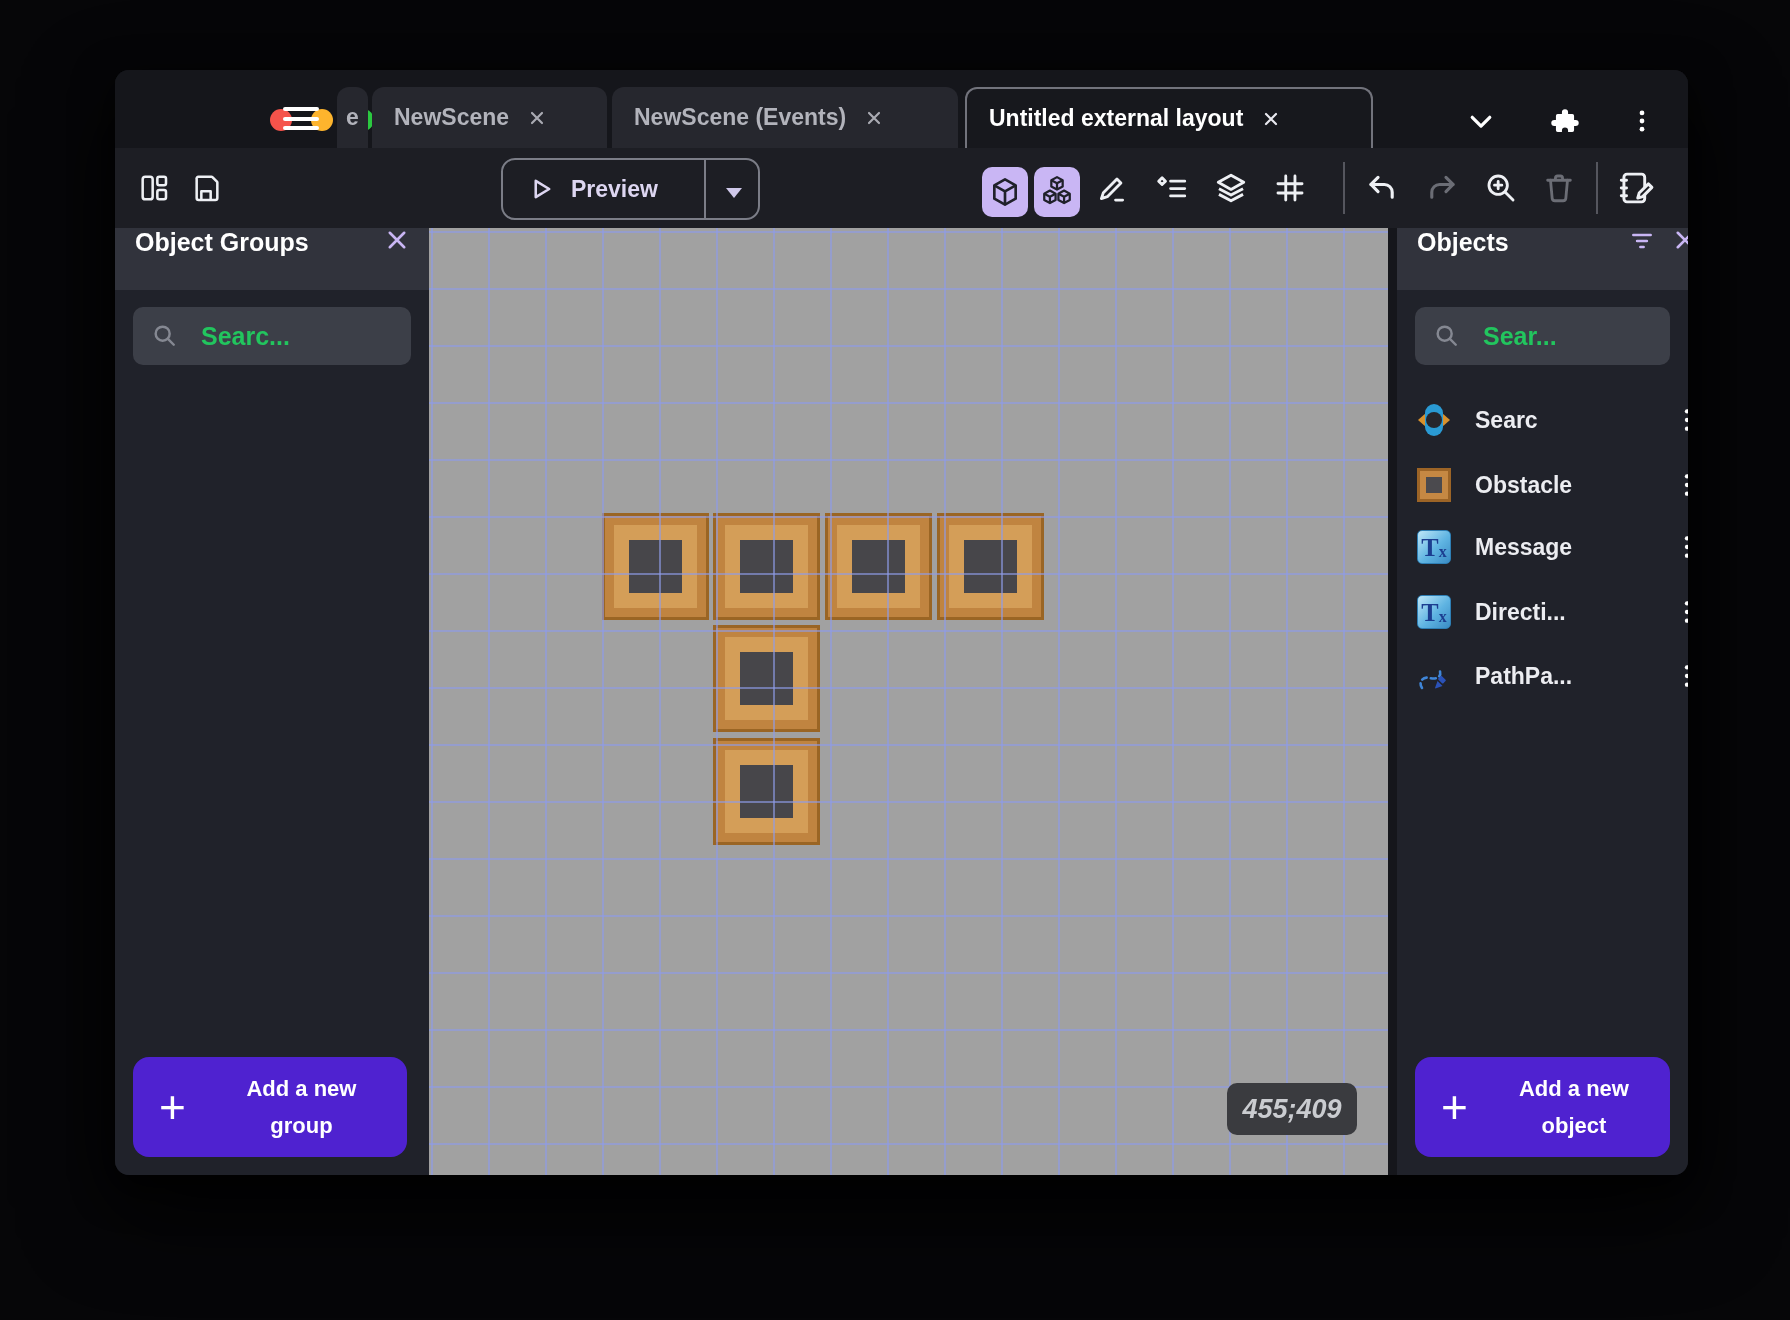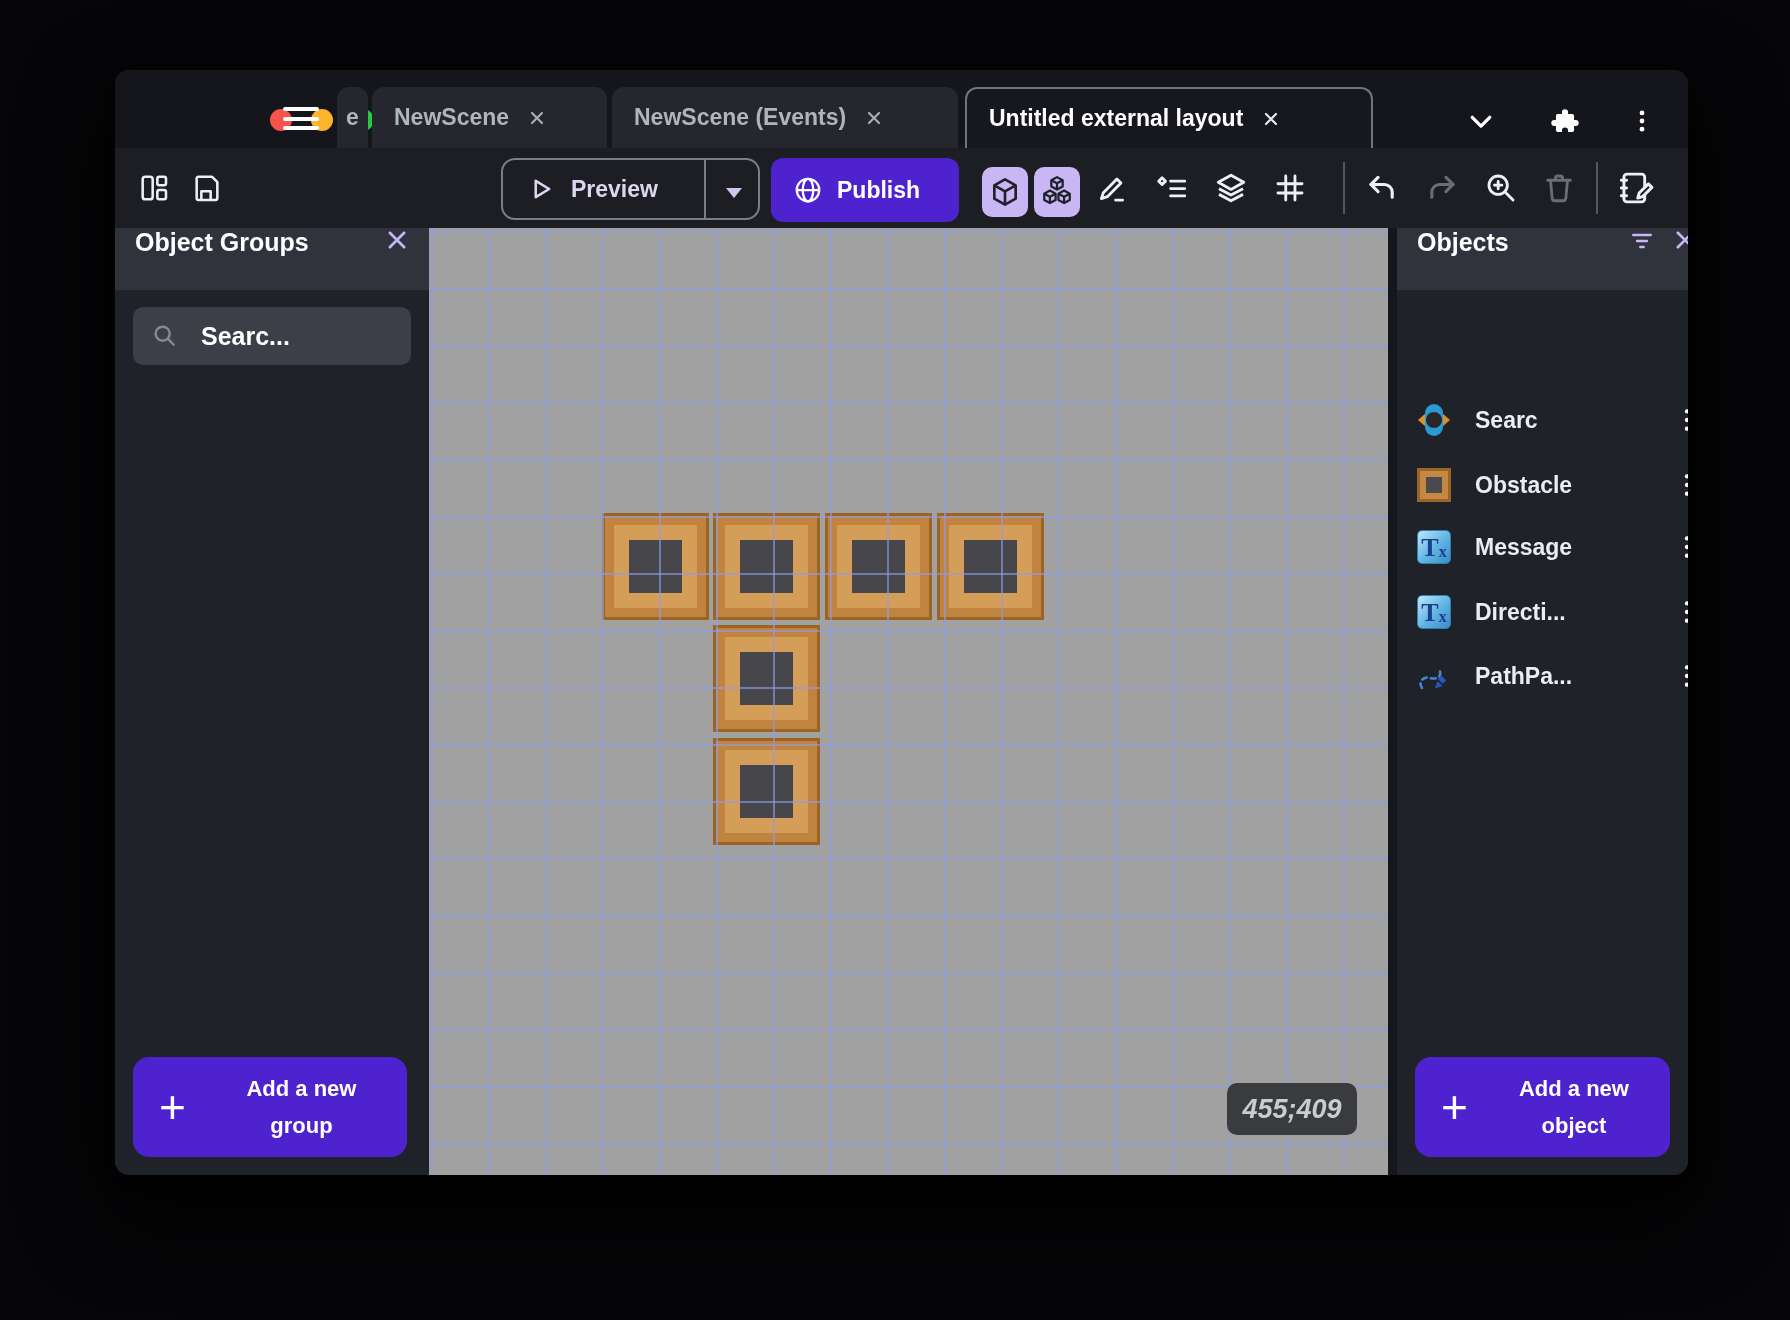--- a/index.html
+++ b/index.html
@@ -51,21 +51,21 @@
   .right-panel { left:1282px; width:320px; }
   .panel-header { position:absolute; left:0; top:0; width:100%; height:62px; background:#31333c;
                   display:flex; align-items:flex-start; padding:0 20px; }
   .panel-title { font-size:25px; font-weight:700; color:#fff; flex:1; }
   .hicon { flex:none; cursor:pointer; margin-left:18px; }
   .searchbox { position:absolute; left:18px; top:79px; height:58px; border-radius:10px;
                background:#3c3f48; display:flex; align-items:center; padding:0 18px; gap:22px;
                cursor:text; }
   .left-panel .searchbox { width:278px; }
   .right-panel .searchbox { width:255px; }
-  .search-ph { font-size:25px; font-weight:700; color:#ffffff; }
+  .search-ph { font-size:25px; font-weight:700; color:#22c55e; }
   .add-btn { position:absolute; left:18px; bottom:18px; height:100px; border:none;
              background:#4f22d0; border-radius:16px; color:#fff; display:flex; align-items:center;
              padding:0 10px 0 26px; gap:20px; cursor:pointer; font-family:inherit; }
   .left-panel .add-btn { width:274px; }
   .right-panel .add-btn { width:255px; }
   .add-plus { font-size:46px; font-weight:400; line-height:1; }
   .add-lines { flex:1; text-align:center; font-size:22px; font-weight:800; line-height:1.7; }
   .add-lines span { display:block; }
 
   .obj-row { position:absolute; left:0; width:100%; height:56px; display:flex; align-items:center;
@@ -173,28 +173,20 @@
       <svg style="margin-left:24px;" width="28" height="28" viewBox="0 0 24 24">
         <path d="M7.5 5L19 12L7.5 19Z" fill="none" stroke="currentColor" stroke-width="2.2" stroke-linejoin="round"></path>
       </svg>
       <span class="lbl">Preview</span>
       <span class="preview-sep"></span>
       <svg class="preview-caret" width="18" height="12" viewBox="0 0 18 12">
         <path d="M1 1h16L9 11Z" fill="#cfc8ea"></path>
       </svg>
     </div>
 
-    <div class="publish-btn">
-      <svg width="30" height="30" viewBox="0 0 24 24" fill="none" stroke="#fff" stroke-width="1.8">
-        <circle cx="12" cy="12" r="9"></circle>
-          <ellipse cx="12" cy="12" rx="4.2" ry="9"></ellipse>
-          <path d="M3 12h18"></path>
-      </svg>
-      <span class="lbl">Publish</span>
-    </div>
 
     <div class="toggle" style="left:867px;">
       <svg width="32" height="32" viewBox="0 0 24 24" fill="none" stroke="currentColor" stroke-width="2" stroke-linejoin="round">
         <path d="M12 2.5L20 7v10l-8 4.5L4 17V7Z"></path>
           <path d="M4 7l8 4.5L20 7M12 11.5v10"></path>
       </svg>
     </div>
     <div class="toggle" style="left:919px;">
       <svg width="34" height="34" viewBox="0 0 24 24" fill="none" stroke="currentColor" stroke-width="1.6" stroke-linejoin="round">
         <g transform="translate(8,1.5)">
@@ -325,20 +317,27 @@
   <div class="panel right-panel">
     <div class="panel-header">
       <span class="panel-title">Objects</span>
       <svg class="hicon" width="26" height="26" viewBox="0 0 24 24">
         <path d="M4 6.5h16M7.5 12h9M10.5 17.5h3" stroke="#c9b6f4" stroke-width="2.4" stroke-linecap="round"></path>
       </svg>
       <svg class="hicon" width="24" height="24" viewBox="0 0 20 20">
         <path d="M4 4L16 16M16 4L4 16" stroke="#c9b6f4" stroke-width="2.2" stroke-linecap="round"></path>
       </svg>
     </div>
+    <div class="searchbox">
+      <svg width="28" height="28" viewBox="0 0 24 24" fill="none" stroke="#858892" stroke-width="2.1" stroke-linecap="round">
+        <circle cx="10" cy="10" r="6"></circle>
+          <path d="M14.5 14.5l5 5"></path>
+      </svg>
+      <span class="search-ph">Sear...</span>
+    </div>
 
     <div class="obj-row" style="top:164px;">
       <span class="obj-icon">
         <span class="player-arms"></span>
           <span class="player-body"></span>
           <span class="player-head"></span>
       </span>
       <span class="obj-label">Searc</span>
       <svg class="row-dots" width="20" height="26" viewBox="0 0 8 24">
         <circle cx="4" cy="4" r="2" fill="#fff"></circle>

